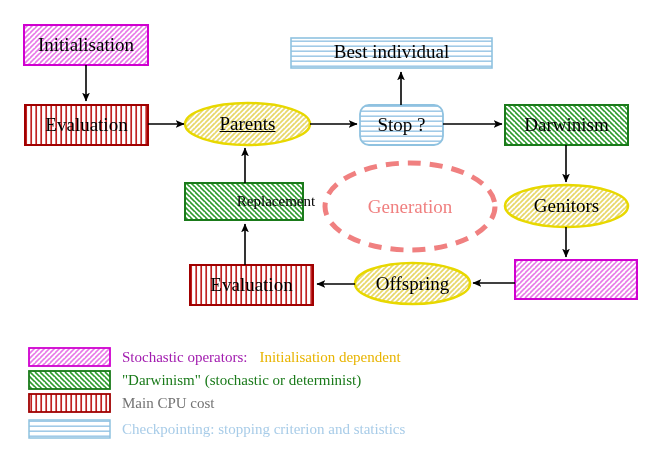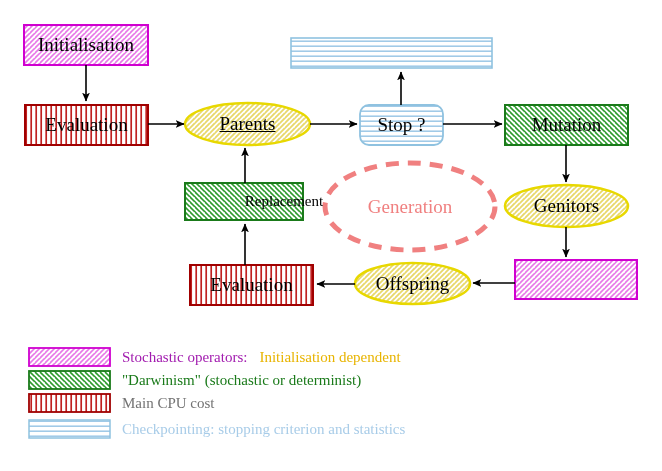--- a/index.html
+++ b/index.html
@@ -133,33 +133,34 @@
     <rect x="29" y="394" width="81" height="18" fill="url(#pat-red)" stroke="#a00000" stroke-width="1.8"></rect>
     <rect x="29" y="420" width="81" height="18" fill="url(#pat-blue)" stroke="#8fc2e0" stroke-width="1.5"></rect>
   </svg>
 
   <div class="node-label lbl-lg" style="left:24px; top:25px; width:124px; height:40px;">Initialisation</div>
 
   <div class="node-label lbl-lg" style="left:25px; top:105px; width:123px; height:40px;">Evaluation</div>
 
   <div class="node-label lbl-lg" style="left:185px; top:103px; width:125px; height:42px;text-decoration:underline;">Parents</div>
 
+  <div class="node-label lbl-lg" style="left:291px; top:36px; width:201px; height:32px;">Best individual</div>
 
   <div class="node-label lbl-lg" style="left:360px; top:105px; width:83px; height:40px;">Stop ?</div>
 
-  <div class="node-label lbl-lg" style="left:505px; top:105px; width:123px; height:40px;">Mutation</div>
+  <div class="node-label lbl-lg" style="left:505px; top:105px; width:123px; height:40px;">Darwinism</div>
 
   <div class="node-label lbl-lg" style="left:505px; top:185px; width:123px; height:42px;">Genitors</div>
 
 
   <div class="node-label lbl-lg" style="left:355px; top:263px; width:115px; height:41px;">Offspring</div>
 
   <div class="node-label lbl-lg" style="left:190px; top:265px; width:123px; height:40px;">Evaluation</div>
 
-  <div class="node-label lbl-md" style="left:189px; top:183px; width:118px; height:37px;padding-left:36px;">Replacement</div>
+  <div class="node-label lbl-md" style="left:181px; top:183px; width:118px; height:37px;padding-left:36px;">Replacement</div>
 
   <div class="node-label lbl-gen" style="left:325px; top:163px; width:170px; height:87px;">Generation</div>
 
   <div class="legend-row" style="left:122px; top:348px; height:18px;">
     <span class="legend-text lg-magenta">Stochastic operators:</span>
     <span class="legend-text lg-gold" style="margin-left:12px;">Initialisation dependent</span>
   </div>
 
   <div class="legend-row" style="left:122px; top:371px; height:18px;">
     <span class="legend-text lg-green">"Darwinism" (stochastic or determinist)</span>

